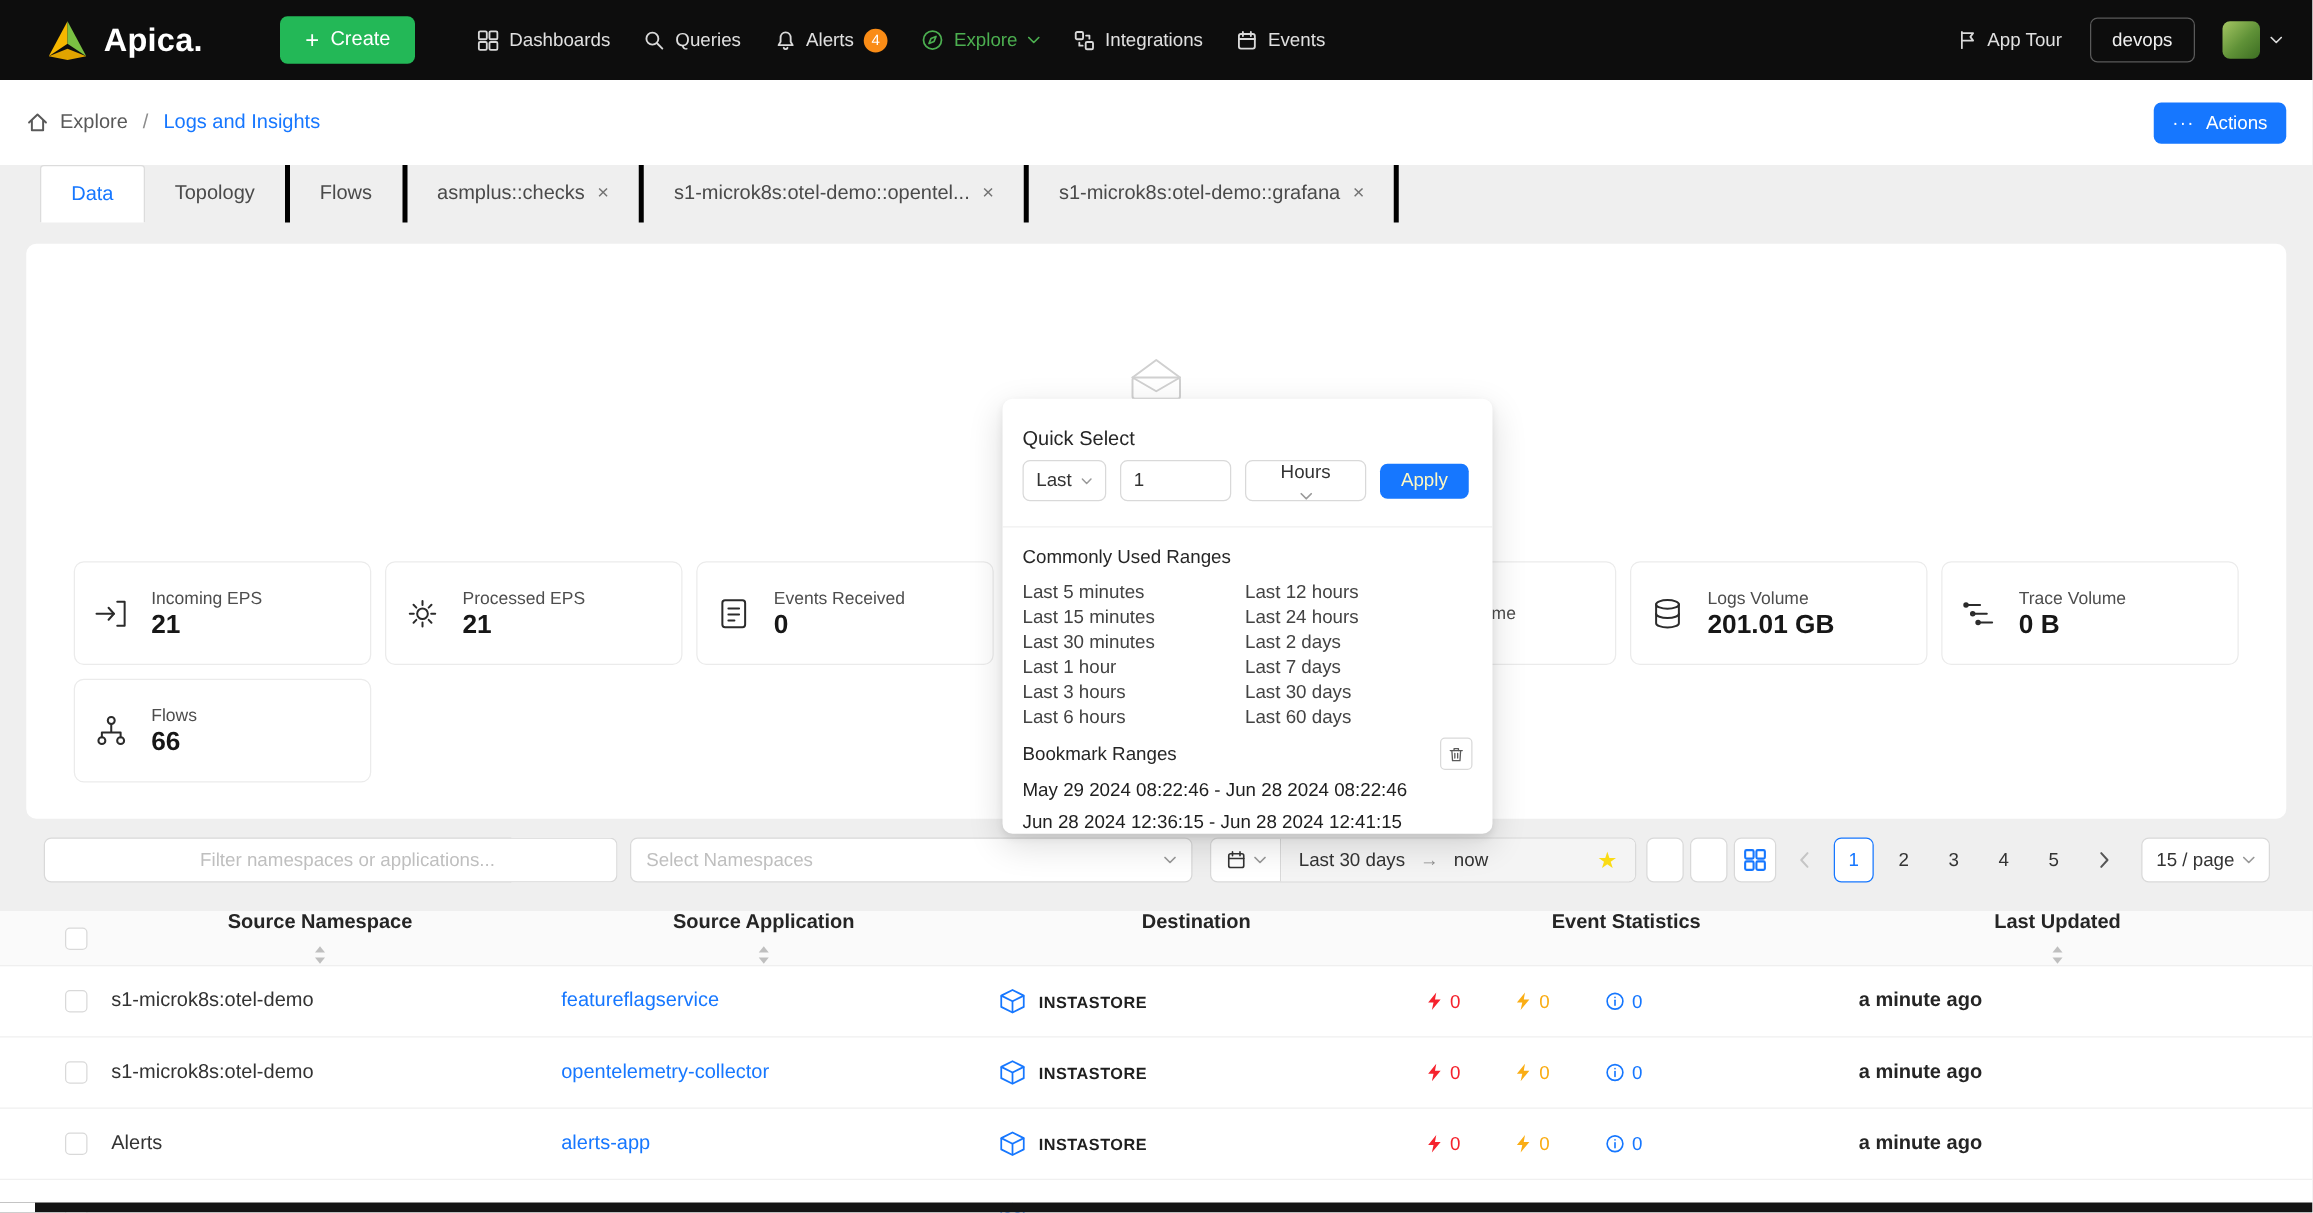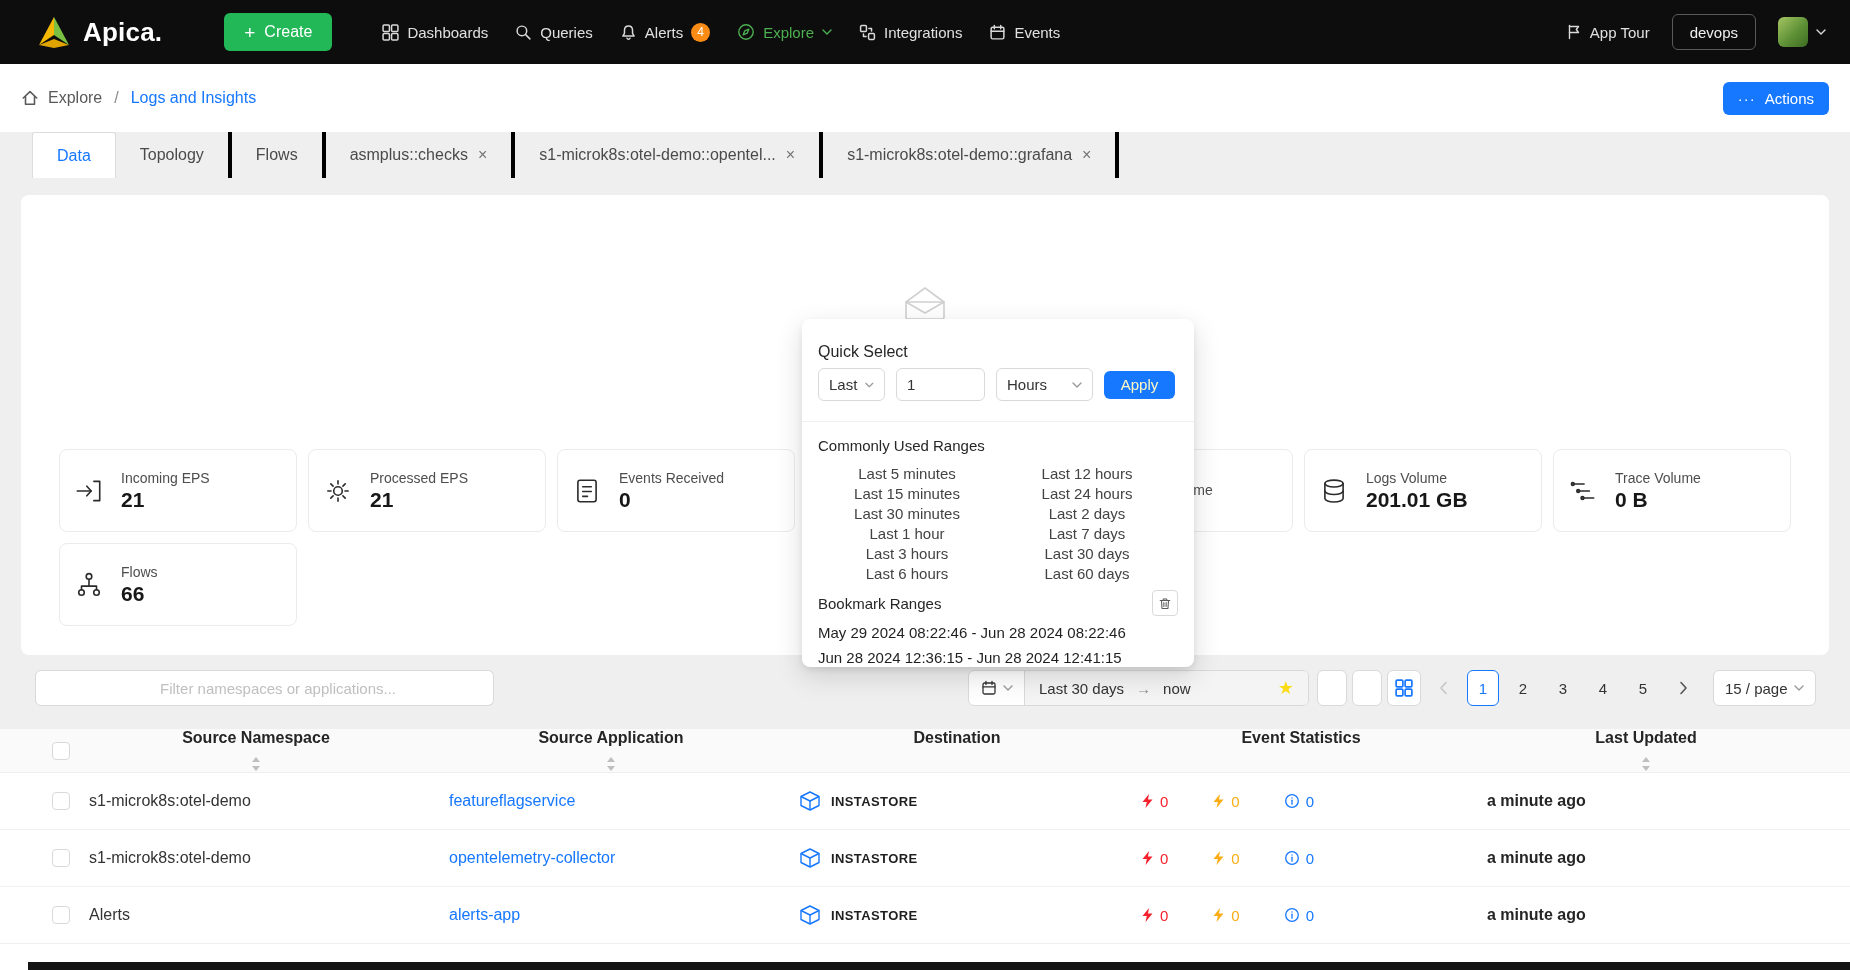--- a/index.html
+++ b/index.html
@@ -63,28 +63,28 @@
   .sicon { width:30px; height:30px; }
   .sicon path, .sicon circle, .sicon rect, .sicon ellipse, .sicon line { stroke:#2b2b2b; stroke-width:1.5; fill:none; stroke-linecap:round; stroke-linejoin:round; }
 
   
   .popup { position:absolute; left:802px; top:319px; width:392px; height:348px; background:#fff; border-radius:8px;
     box-shadow:0 9px 28px rgba(0,0,0,.14), 0 3px 6px rgba(0,0,0,.08); padding:23px 16px 7px; z-index:100; }
   .qs-title { font-size:16px; font-weight:500; color:#262626; line-height:19px; margin-bottom:7px; }
   .qs-controls { display:flex; gap:11px; margin-bottom:20px; align-items:center; }
   .qs-select { height:33px; border:1px solid #d9d9d9; border-radius:6px; display:flex; align-items:center;
     padding:0 10px; gap:8px; font-size:15px; color:#333; justify-content:space-between; cursor:pointer; background:#fff; }
-  .qs-select.w1 { width:67px; } .qs-select.w2 { width:97px; }
+  .qs-select.w1 { width:67px; } .qs-select.w2 { width:97px;flex-direction:column; }
   .qs-input { width:89px; height:33px; border:1px solid #d9d9d9; border-radius:6px; padding:0 10px; font-size:15px;
     color:#333; font-family:inherit; }
   .qs-apply { width:71px; height:28px; background:#1677ff; color:#fef9c3; border:none; border-radius:6px; font-size:15px;
     cursor:pointer; font-family:inherit; }
   .qs-divider { height:1px; background:#f0f0f0; margin:0 -16px 14px; }
   .qs-sub { font-size:15px; font-weight:500; color:#262626; line-height:19px; margin-bottom:9px; }
-  .qs-ranges { display:grid; grid-template-columns:178px auto; grid-auto-flow:column; grid-template-rows:repeat(6,20px); margin-bottom:6px;text-align:center; }
+  .qs-ranges { display:grid; grid-template-columns:178px auto; grid-auto-flow:column; grid-template-rows:repeat(6,20px); margin-bottom:6px; }
   .qs-range { font-size:15px; color:#434343; line-height:20px; cursor:pointer; }
   .qs-bm-head { display:flex; align-items:center; justify-content:space-between; margin-bottom:7px; }
   .qs-bm-title { font-size:15px; font-weight:500; color:#262626; line-height:19px; }
   .qs-trash { width:26px; height:26px; border:1px solid #d9d9d9; border-radius:4px; background:#fff; display:flex;
     align-items:center; justify-content:center; cursor:pointer; }
   .qs-bookmark { font-size:15px; color:#1f1f1f; font-weight:500; line-height:19px; margin-bottom:6px; cursor:pointer; }
 
   
   .filter-row { position:relative; height:36px; margin-top:15px; }
   .ctrl { position:absolute; top:0; height:36px; background:#fff; border:1px solid #d9d9d9; border-radius:6px; display:flex; align-items:center;text-align:right; }
@@ -386,20 +386,26 @@
         <span class="stat-value">66</span>
       </div>
     </div>
   </div>
 </div>
 
 <div class="filter-row">
   <input class="ctrl filter-input" placeholder="Filter namespaces or applications..." style="">
   <div class="ctrl filter-addon"></div>
 
+  <div class="ctrl ns-select">
+    <span class="ns-placeholder">Select Namespaces</span>
+    <svg class="chev" viewBox="0 0 10 6">
+        <path d="M1 1 L5 5 L9 1"></path>
+      </svg>
+  </div>
 
   <div class="ctrl cal-group">
     <div class="cal-btn">
       <svg width="16" height="16" viewBox="0 0 16 16">
         <g stroke="#333" fill="none" stroke-width="1.3" stroke-linecap="round">
             <rect x="2" y="3" width="12" height="11" rx="1.5"></rect>
             <path d="M5 1.5 V4.5 M11 1.5 V4.5 M2 6.8 H14"></path>
           </g>
       </svg>
       <svg class="chev" viewBox="0 0 10 6">

